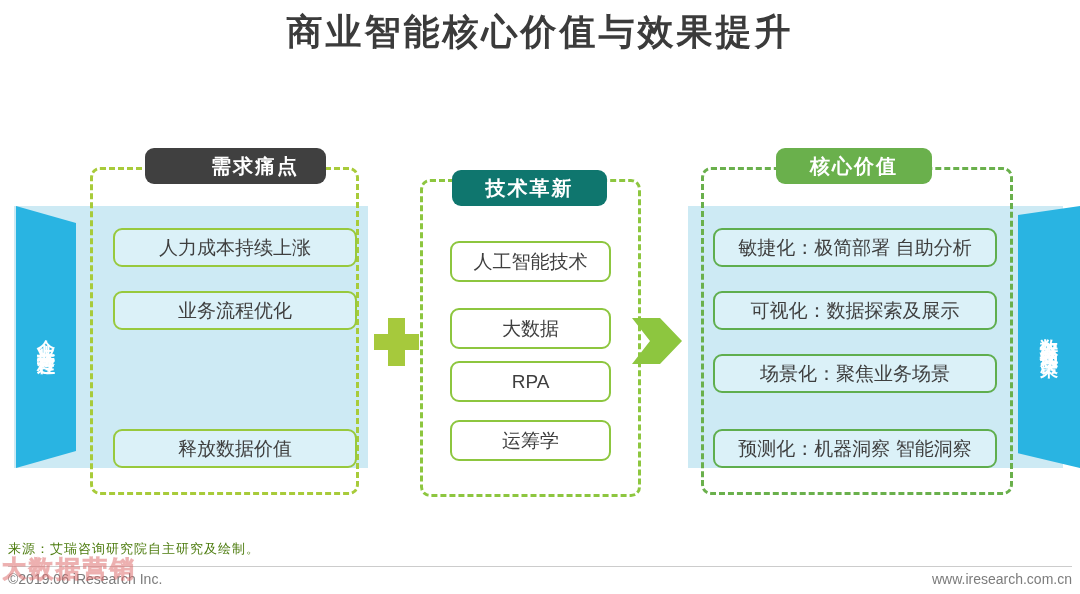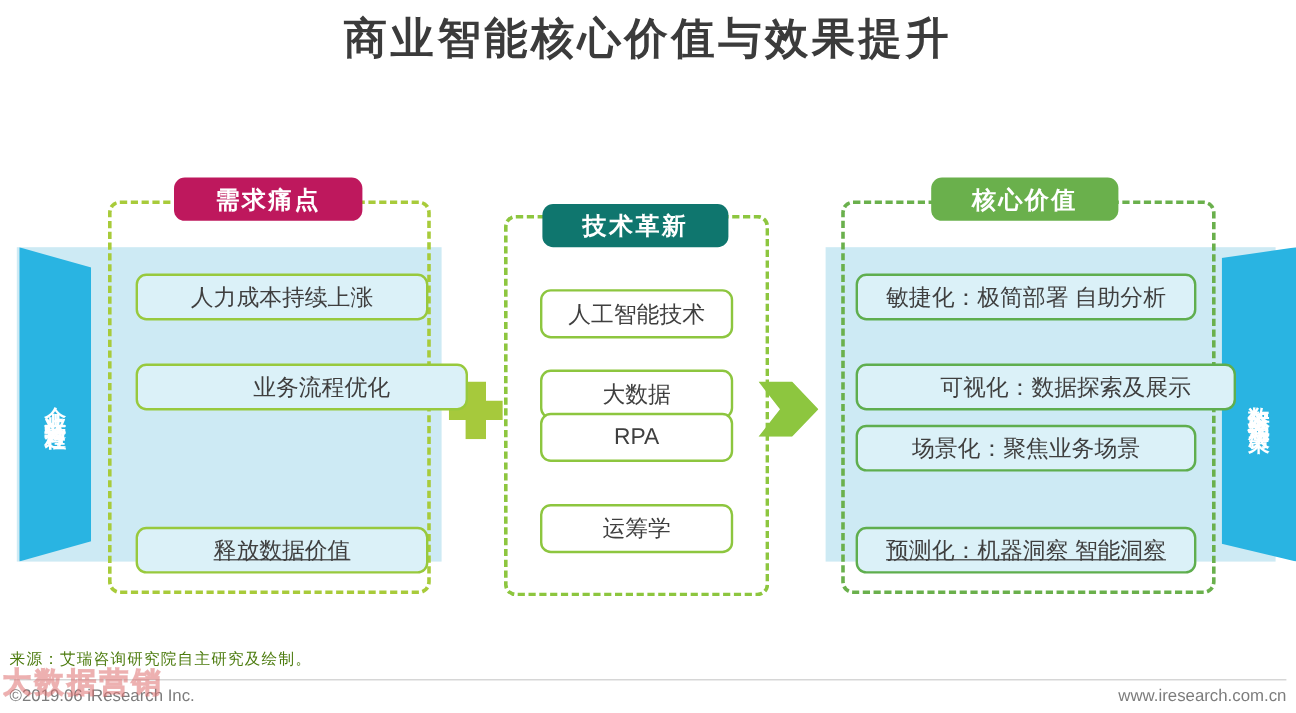--- a/index.html
+++ b/index.html
@@ -25,35 +25,35 @@
 
   
   .dashed{position:absolute;border-radius:10px;background:transparent;}
   .dashed.p1{left:90px;top:167px;width:263px;height:322px;border:3px dashed #a8cb3a;}
   .dashed.p2{left:420px;top:179px;width:215px;height:312px;border:3px dashed #8dc63f;}
   .dashed.p3{left:701px;top:167px;width:306px;height:322px;border:3px dashed #6ab04c;}
 
   
   .badge{position:absolute;height:36px;border-radius:9px;display:flex;align-items:center;
     justify-content:center;color:#ffffff;font-size:20px;font-weight:700;letter-spacing:2px;z-index:5;}
-  .badge.b1{left:145px;top:148px;width:157px;background:#be185d;}
+  .badge.b1{left:145px;top:148px;width:142px;background:#404040;padding-left:39px;}
   .badge.b2{left:452px;top:170px;width:155px;background:#0f766e;}
   .badge.b3{left:776px;top:148px;width:156px;background:#6ab04c;}
 
   
   .itembox{position:absolute;border-radius:9px;display:flex;align-items:center;justify-content:center;
     font-size:19px;color:#3f3f3f;z-index:4;white-space:nowrap;}
   .itembox.blue{background:#dbf1f8;border:2px solid #98c93d;}
   .itembox.white{background:#ffffff;border:2px solid #8dc63f;}
   .itembox.greenb{background:#dbf1f8;border:2px solid #5fae4e;}
   .col1{left:113px;width:240px;height:35px;}
   .col2{left:450px;width:157px;height:37px;}
   .col3{left:713px;width:280px;height:35px;}
-  .r1a{top:228px;} .r1b{top:303px;padding-left:33px;} .r1c{top:354px;} .r1d{top:439px;text-decoration:underline;}
-  .r2a{top:241px;} .r2b{top:308px;} .r2c{top:344px;} .r2d{top:420px;}
+  .r1a{top:228px;} .r1b{top:291px;} .r1c{top:354px;} .r1d{top:429px;}
+  .r2a{top:241px;} .r2b{top:308px;} .r2c{top:361px;} .r2d{top:420px;}
 
   
   .plus{position:absolute;left:374px;top:318px;width:45px;height:48px;}
   .chev{position:absolute;left:632px;top:318px;width:50px;height:46px;}
 
   
   .source{position:absolute;left:8px;top:540px;font-size:13px;color:#4d7c0f;letter-spacing:1px;}
   .footline{position:absolute;left:8px;top:566px;width:1064px;height:1px;background:#cccccc;}
   .copyright{position:absolute;left:8px;top:571px;font-size:14px;color:#7c7c7c;}
   .website{position:absolute;right:8px;top:571px;font-size:14px;color:#7c7c7c;}

